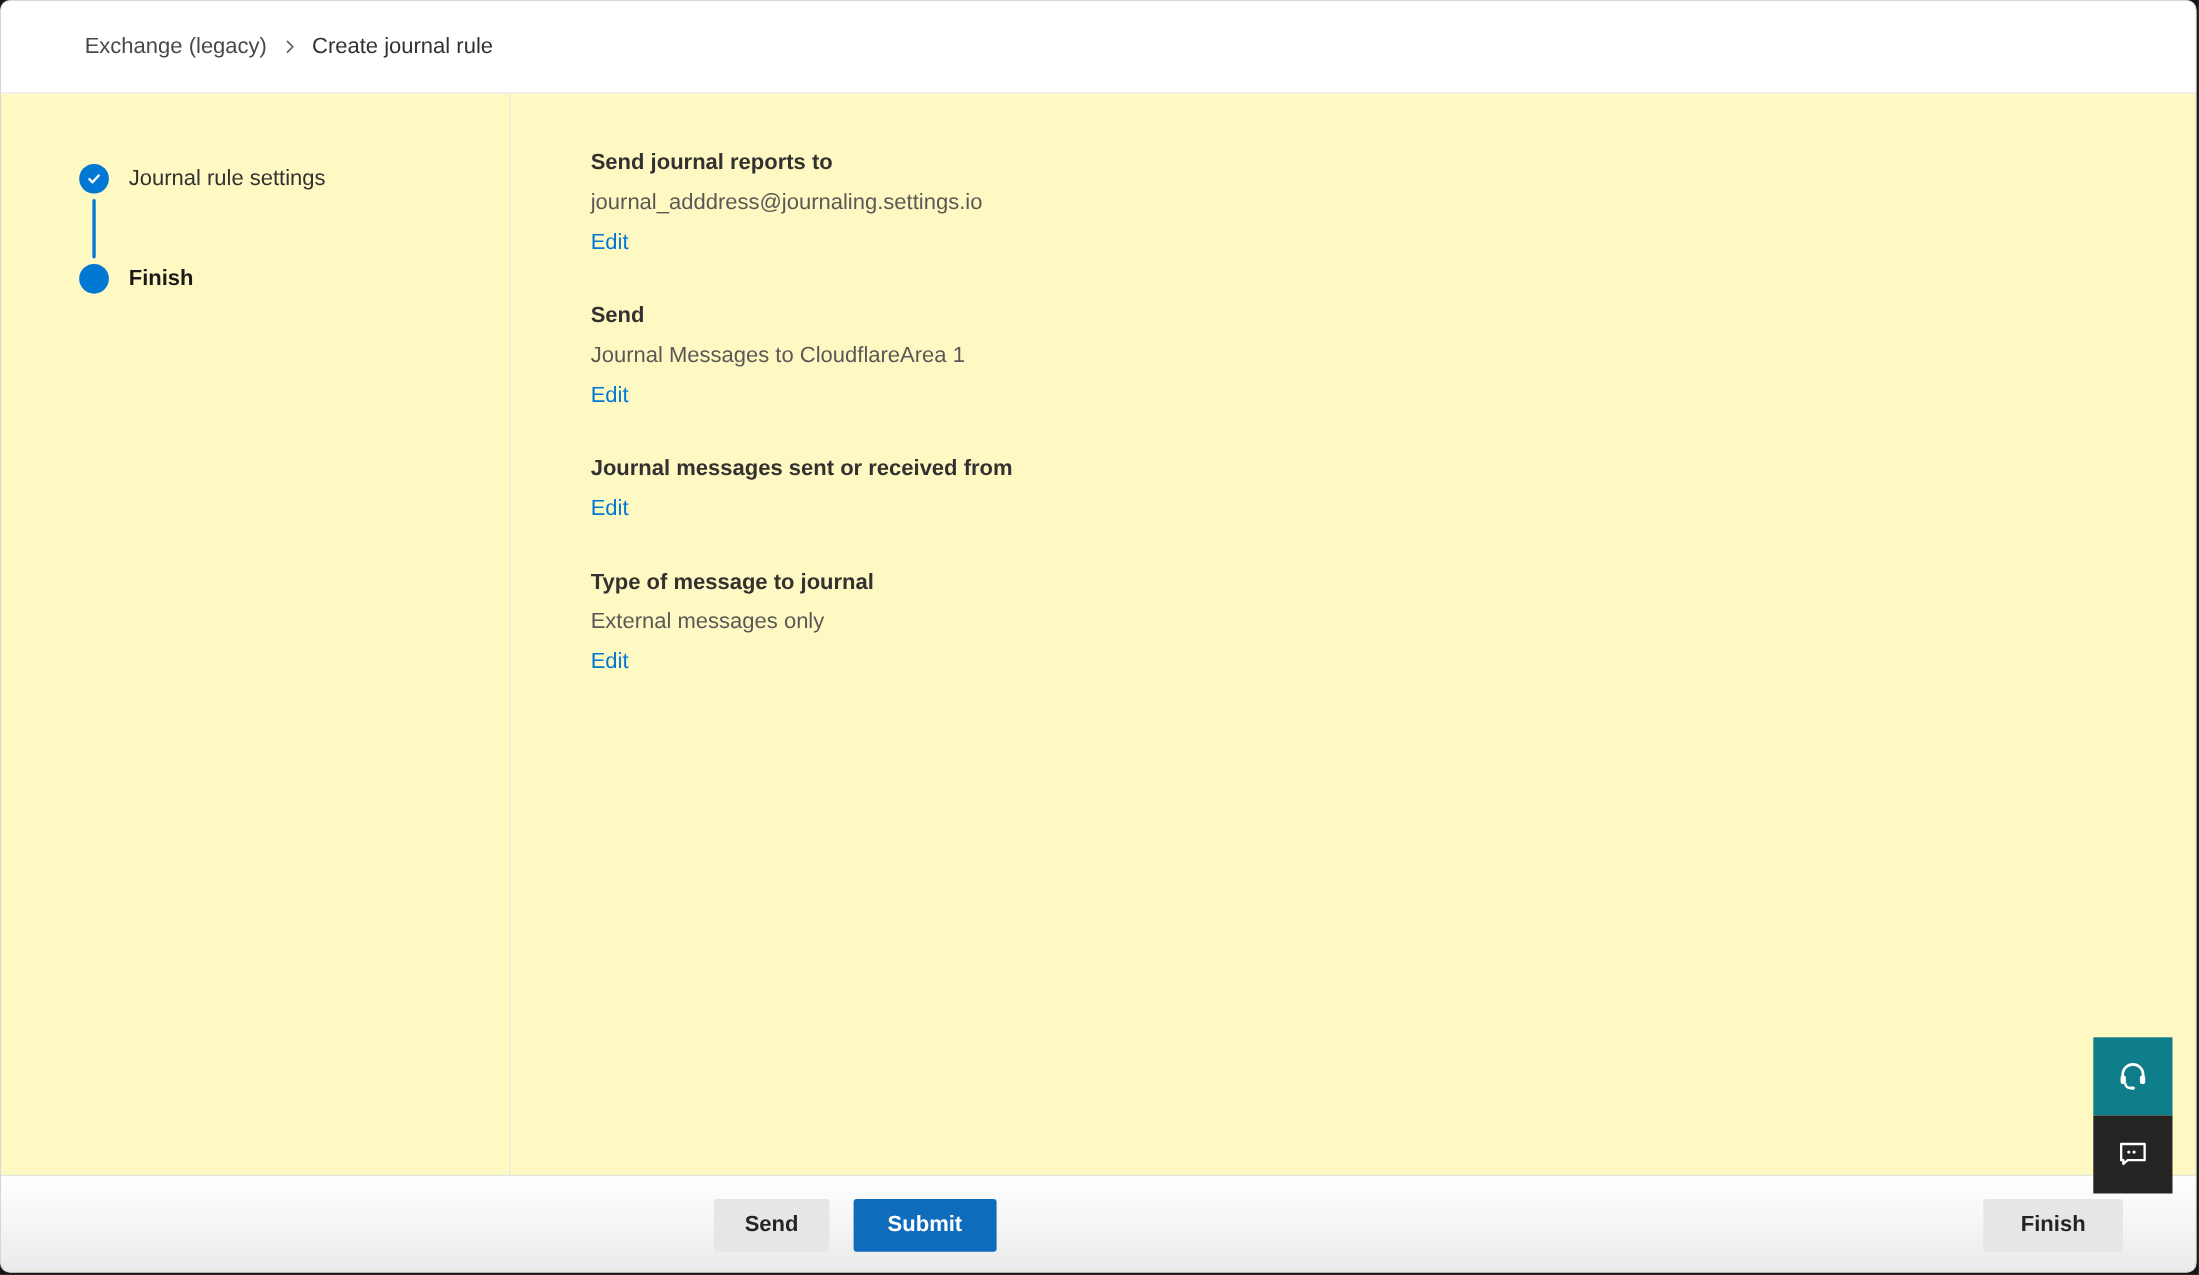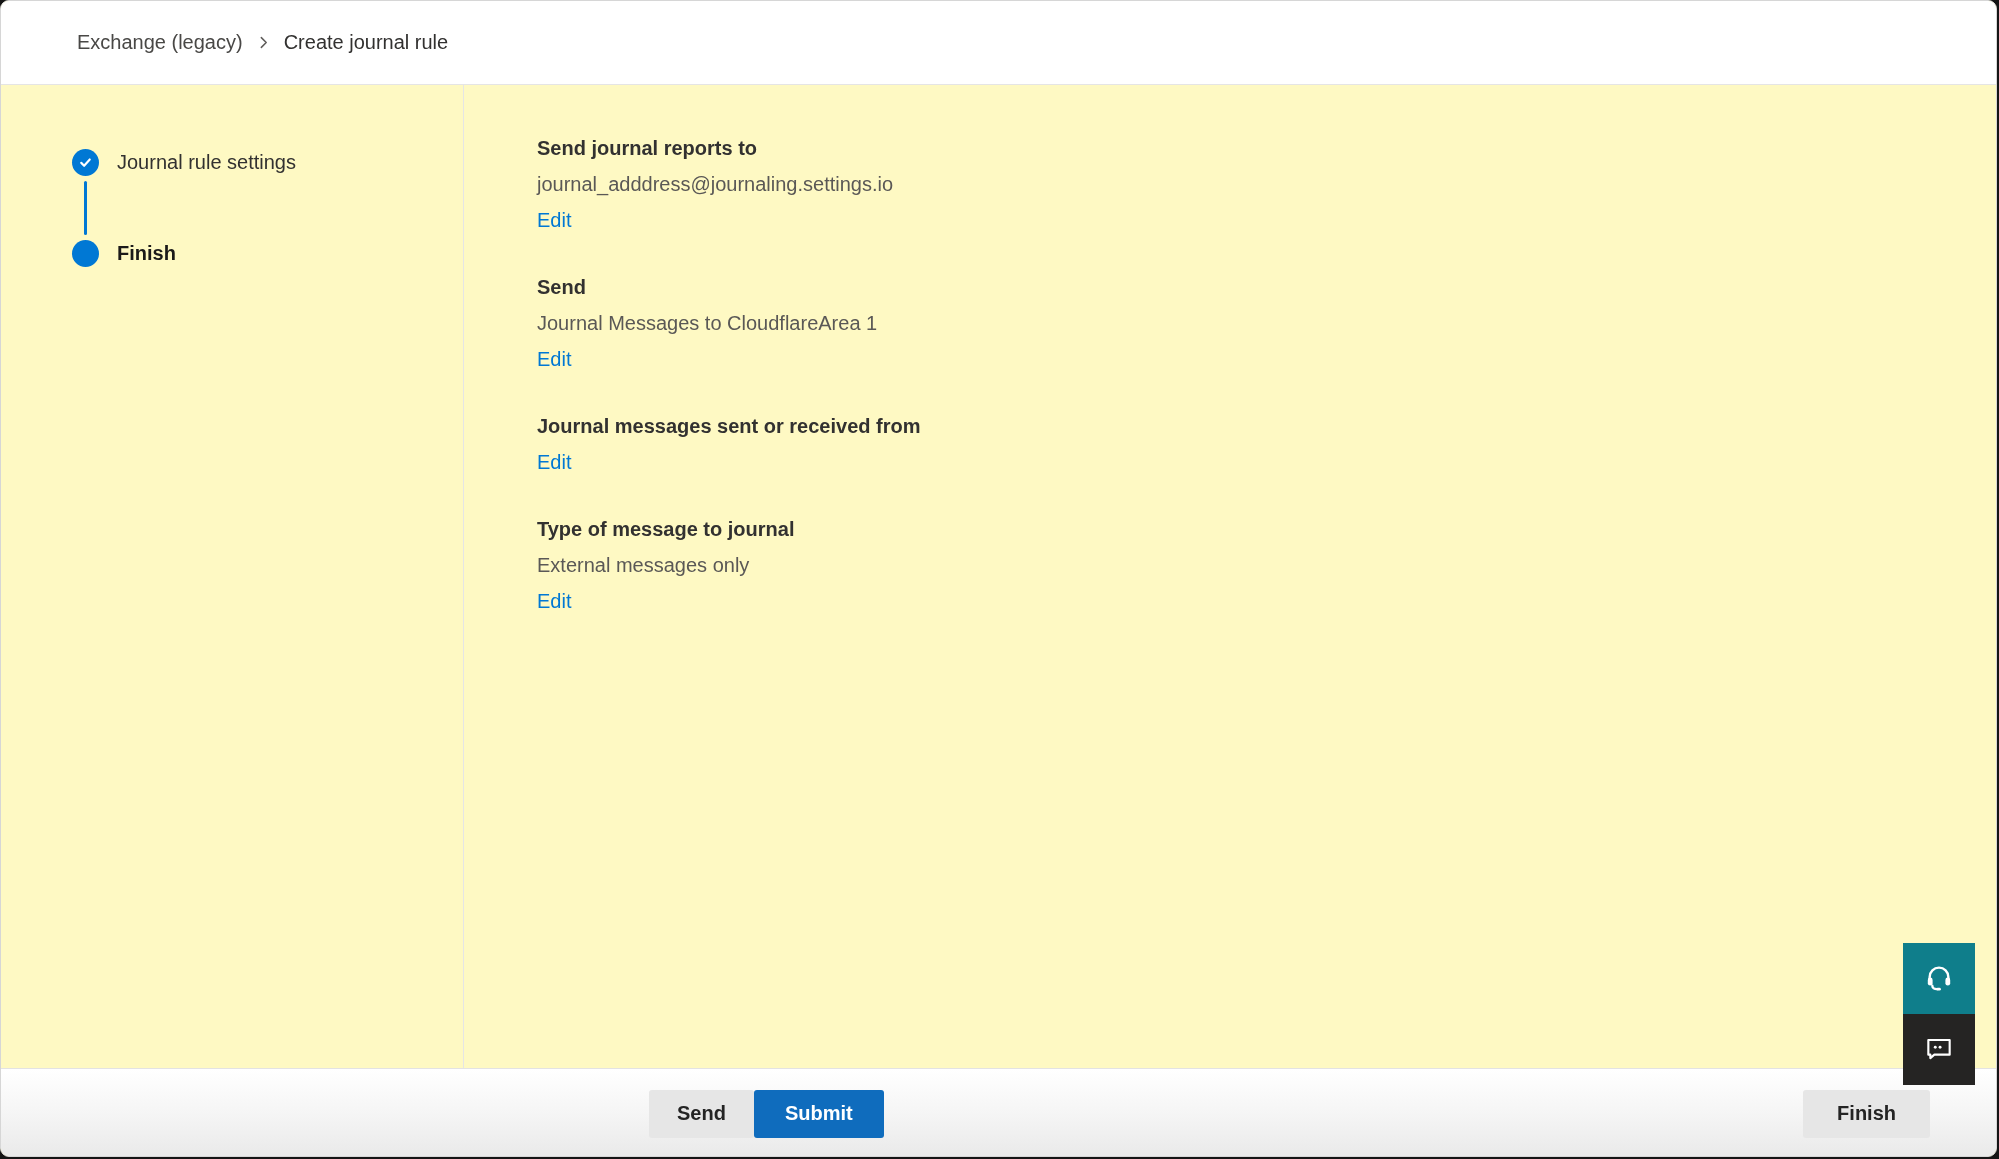--- a/index.html
+++ b/index.html
@@ -70,21 +70,21 @@
     padding:0 66px 0 648px;
     box-sizing:border-box;
   }
   .btn{
     height:48px;border:none;border-radius:3px;
     font-family:"Liberation Sans", sans-serif;
     font-size:20px;font-weight:600;cursor:pointer;
     display:inline-flex;align-items:center;justify-content:center;
   }
   .btn-secondary{background:#e6e6e6;color:#242424;padding:0 28px;}
-  .btn-primary{background:#0f6cbd;color:#ffffff;padding:0 31px;}
+  .btn-primary{background:#0f6cbd;color:#ffffff;padding:0 31px;margin-left:22px;}
   .btn-cancel{margin-left:auto;padding:0 34px;}
   
   .float-btn{
     position:absolute;right:21px;width:72px;height:71px;
     display:flex;align-items:center;justify-content:center;
     border:none;cursor:pointer;z-index:5;padding:0;
   }
   .float-help{top:942px;background:#0f7e8b;}
   .float-feedback{top:1013px;background:#252423;}
 </style>

